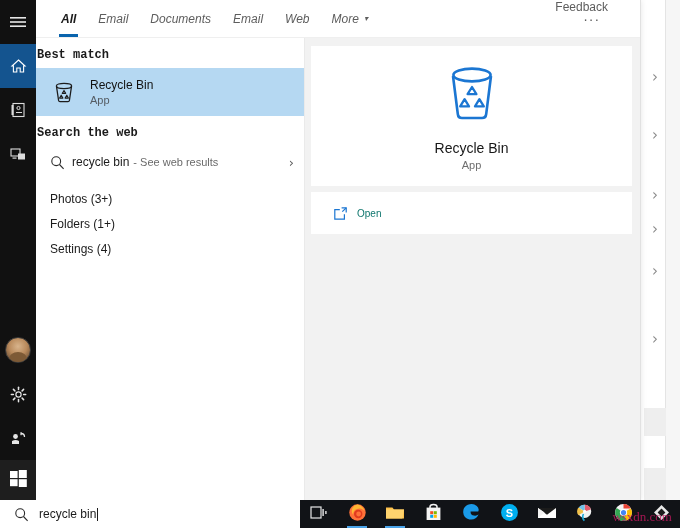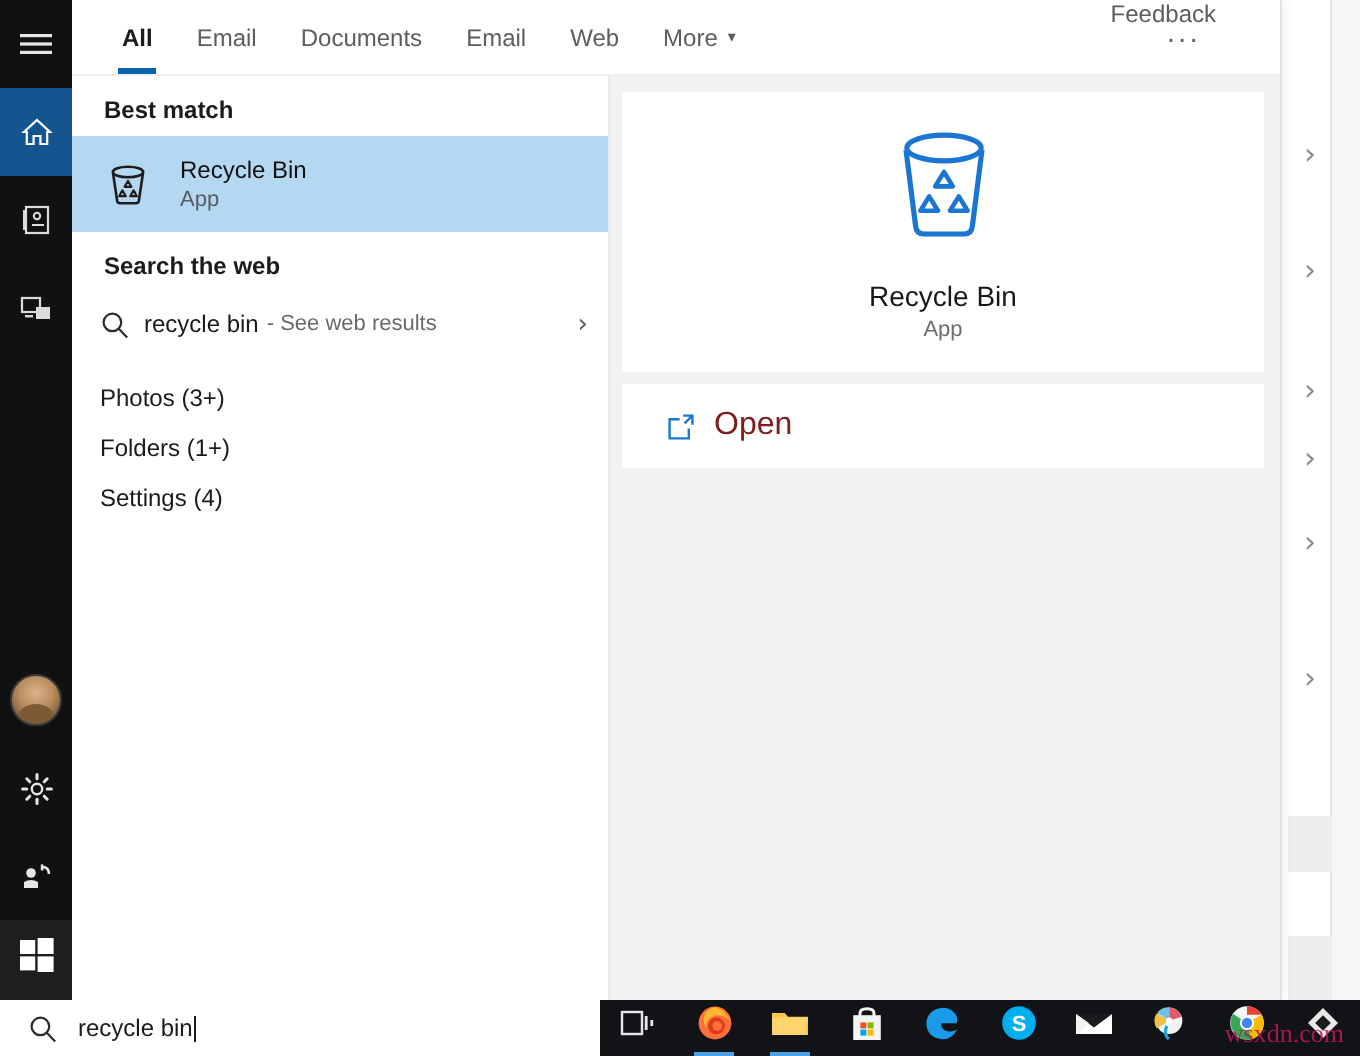--- a/index.html
+++ b/index.html
@@ -132,20 +132,21 @@
   }
   .tab {
     position: relative;
     height: 37px;
     display: flex;
     align-items: center;
     padding: 0 11px;
     font-size: 12px;
     color: #5d5d5d;
     white-space: nowrap;
+    font-style: italic;
   }
   .tab.selected {
     color: #1b1b1b;
     font-weight: bold;
   }
   .tab.selected::after {
     content: "";
     position: absolute;
     left: 9px; right: 9px;
     bottom: 0;
@@ -195,21 +196,22 @@
     background: #f2f2f2;
     padding: 8px 8px 0 6px;
     box-sizing: border-box;
   }
 
   
   .section-title {
     font-size: 12px;
     font-weight: bold;
     color: #1b1b1b;
-    padding: 10px 0 6px 16px;
+    padding: 10px 0 6px 1px;
+    font-family: Liberation Mono, monospace;
   }
   .best-match {
     display: flex;
     align-items: center;
     height: 48px;
     background: #b5d8f2;
     padding-left: 12px;
     box-sizing: border-box;
   }
   .bm-icon {
@@ -296,22 +298,22 @@
     align-items: center;
     height: 26px;
     padding-left: 22px;
   }
   .action-icon {
     width: 24px;
     display: flex;
     align-items: center;
   }
   .action-label {
-    font-size: 16px;
-    color: #7f1d1d;
+    font-size: 10px;
+    color: #0f766e;
   }
 
   
   .taskbar {
     position: absolute;
     left: 0; bottom: 0;
     width: 680px;
     height: 28px;
     background: #111317;
     z-index: 9;

